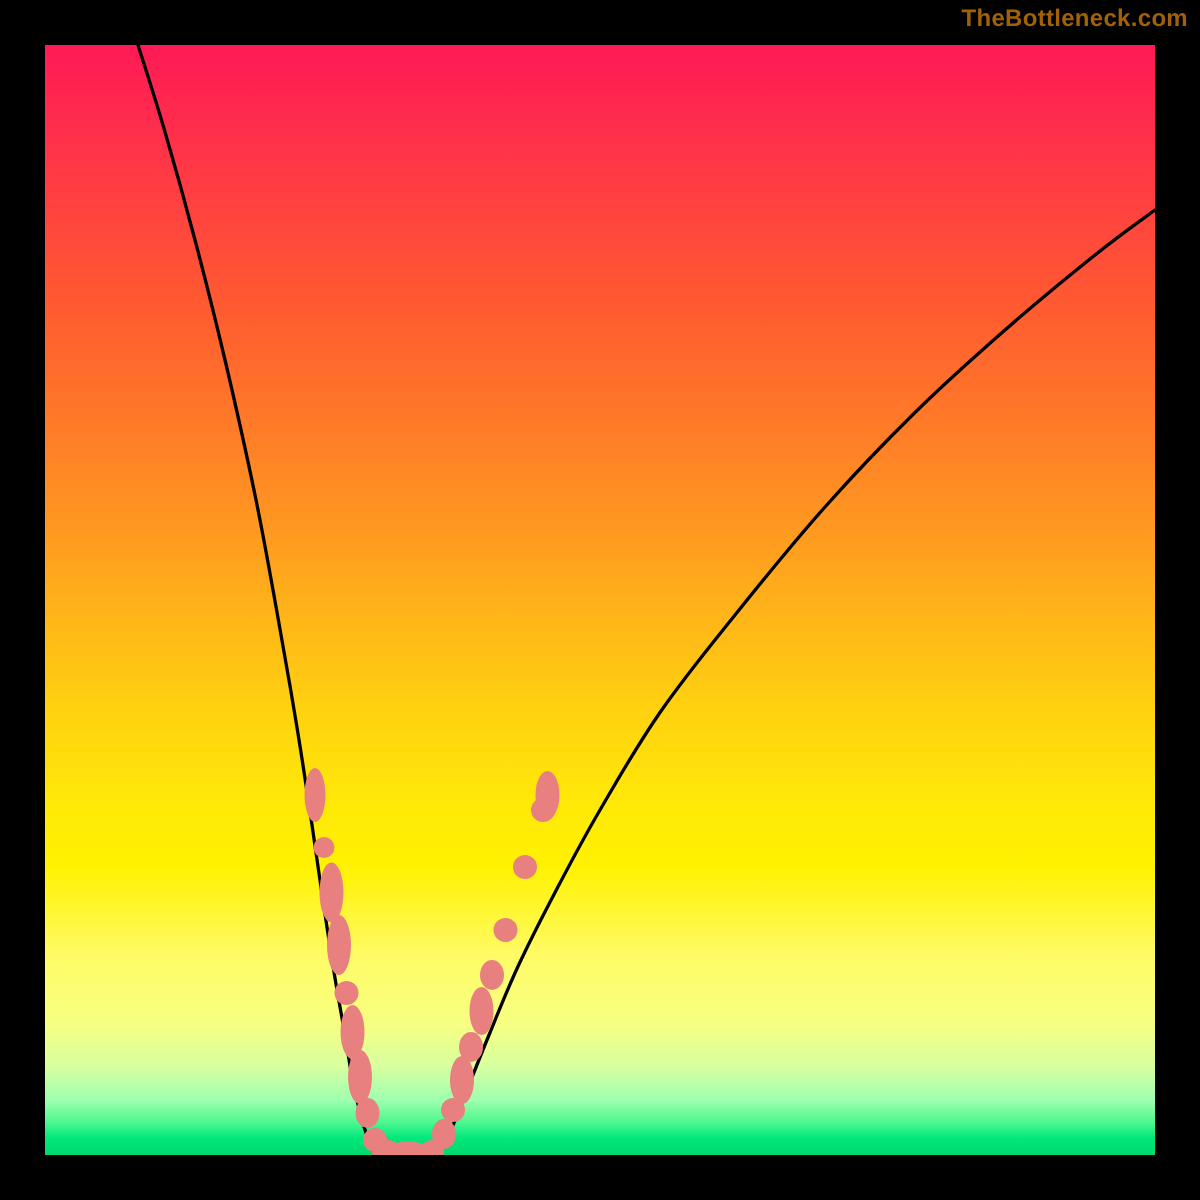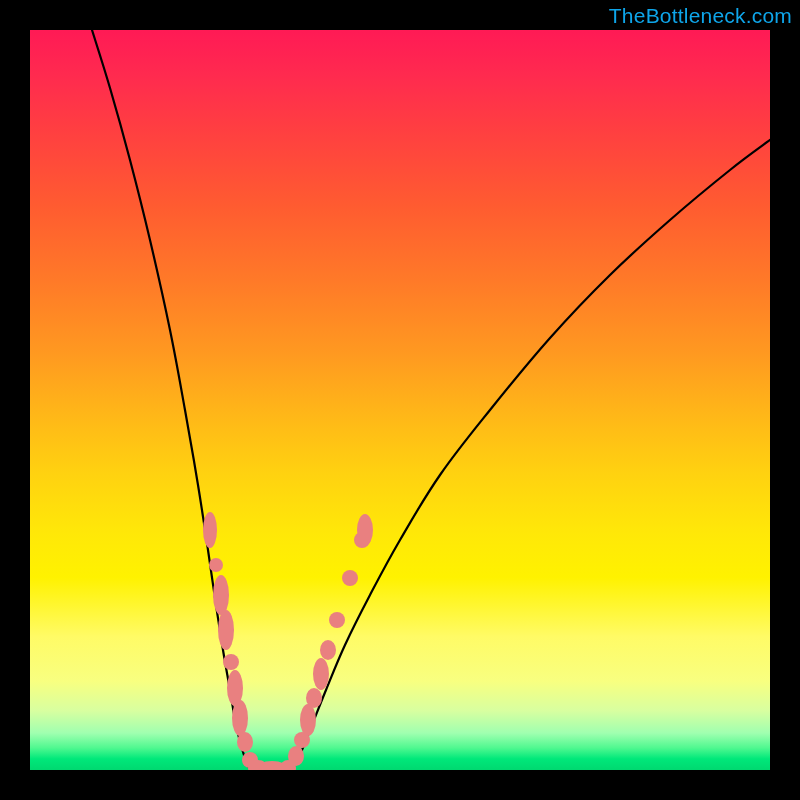--- a/index.html
+++ b/index.html
@@ -46,23 +46,23 @@
       #a0ffb0 95%,
       #50f890 97%,
       #00e87a 98.5%,
       #00d870 100%
     );
   }
   .watermark {
     position: absolute;
     top: 4px;
     right: 8px;
-    color: #0ea5e9;
-    font-size: 21px;
-    font-weight: 400;
+    color: #a16207;
+    font-size: 16px;
+    font-weight: 700;
     letter-spacing: 0.2px;
     z-index: 10;
     user-select: none;
   }
   svg.curves {
     position: absolute;
     inset: 0;
     width: 100%;
     height: 100%;
     overflow: visible;

